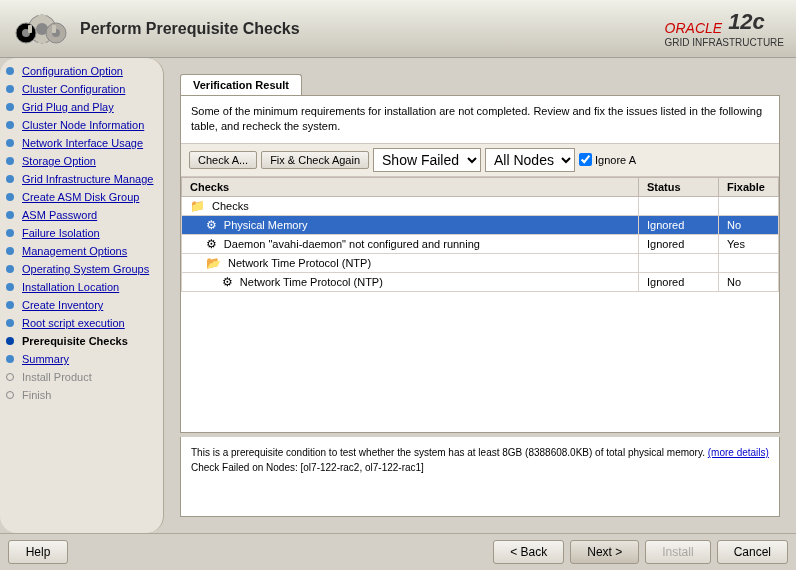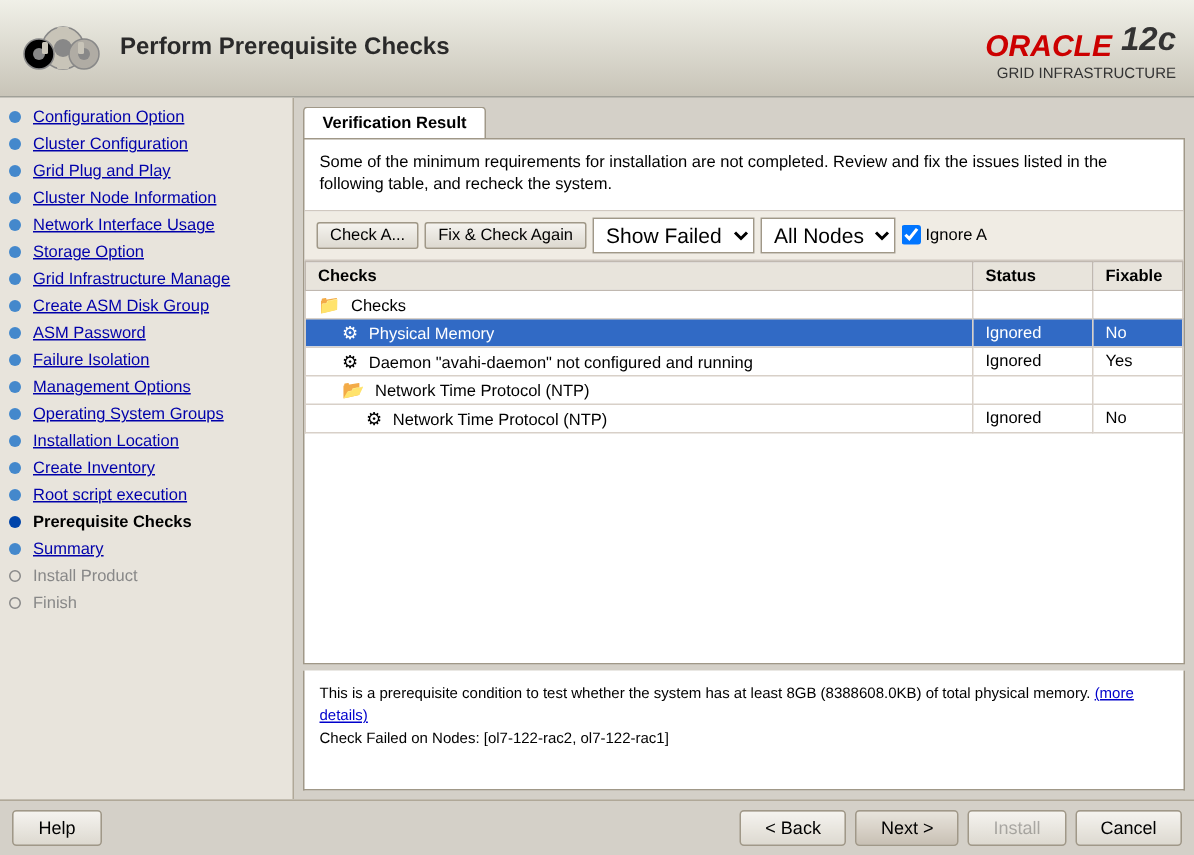--- a/index.html
+++ b/index.html
@@ -11,34 +11,35 @@
       background: linear-gradient(to bottom, #f0f0e8, #c8c4b8);
       padding: 8px 12px;
       display: flex;
       align-items: center;
       justify-content: space-between;
       border-bottom: 1px solid #a0a098;
     }
     .title-bar-left { display: flex; align-items: center; gap: 8px; }
     .title-text { font-size: 16px; font-weight: bold; color: #2a2a2a; }
     .oracle-logo { display: flex; align-items: center; gap: 4px; }
-    .oracle-text { color: #cc0000; font-size: 20px; font-weight: bold; font-style: italic; margin-top: 12px; }
+    .oracle-text { color: #cc0000; font-size: 14px; font-weight: normal; font-style: italic; margin-top: 12px; }
     .grid-text { font-size: 10px; color: #333; text-align: right; line-height: 1.3; }
     .version-text { font-size: 22px; font-weight: bold; color: #333; font-style: italic; }
 
     .main-content { display: flex; flex: 1; overflow: hidden; }
 
     
     .sidebar {
-      width: 196px;
+      width: 164px;
       background: #e8e4dc;
       border-right: 1px solid #b0a898;
       overflow-y: auto;
       flex-shrink: 0;
       padding: 4px 0;
+      border-radius: 17px;
     }
     .sidebar-item {
       padding: 3px 8px 3px 20px;
       color: #0000aa;
       cursor: pointer;
       font-size: 11px;
       text-decoration: underline;
       display: flex;
       align-items: center;
       gap: 4px;
@@ -47,21 +48,21 @@
     .sidebar-item.disabled { color: #888; text-decoration: none; cursor: default; }
     .sidebar-dot {
       width: 8px; height: 8px; border-radius: 50%;
       background: #4488cc; flex-shrink: 0;
       margin-left: -14px; margin-right: 4px;
     }
     .sidebar-dot.active { background: #0044aa; }
     .sidebar-dot.empty { background: transparent; border: 1px solid #888; }
 
     
-    .right-panel { flex: 1; display: flex; flex-direction: column; overflow: hidden; padding: 6px; }
+    .right-panel { flex: 1; display: flex; flex-direction: column; overflow: hidden; padding: 16px; }
 
     .tab-bar { display: flex; margin-bottom: 0; }
     .tab {
       padding: 4px 12px;
       background: #e8e4dc;
       border: 1px solid #a09888;
       border-bottom: none;
       cursor: pointer;
       font-size: 11px;
       color: #000;

